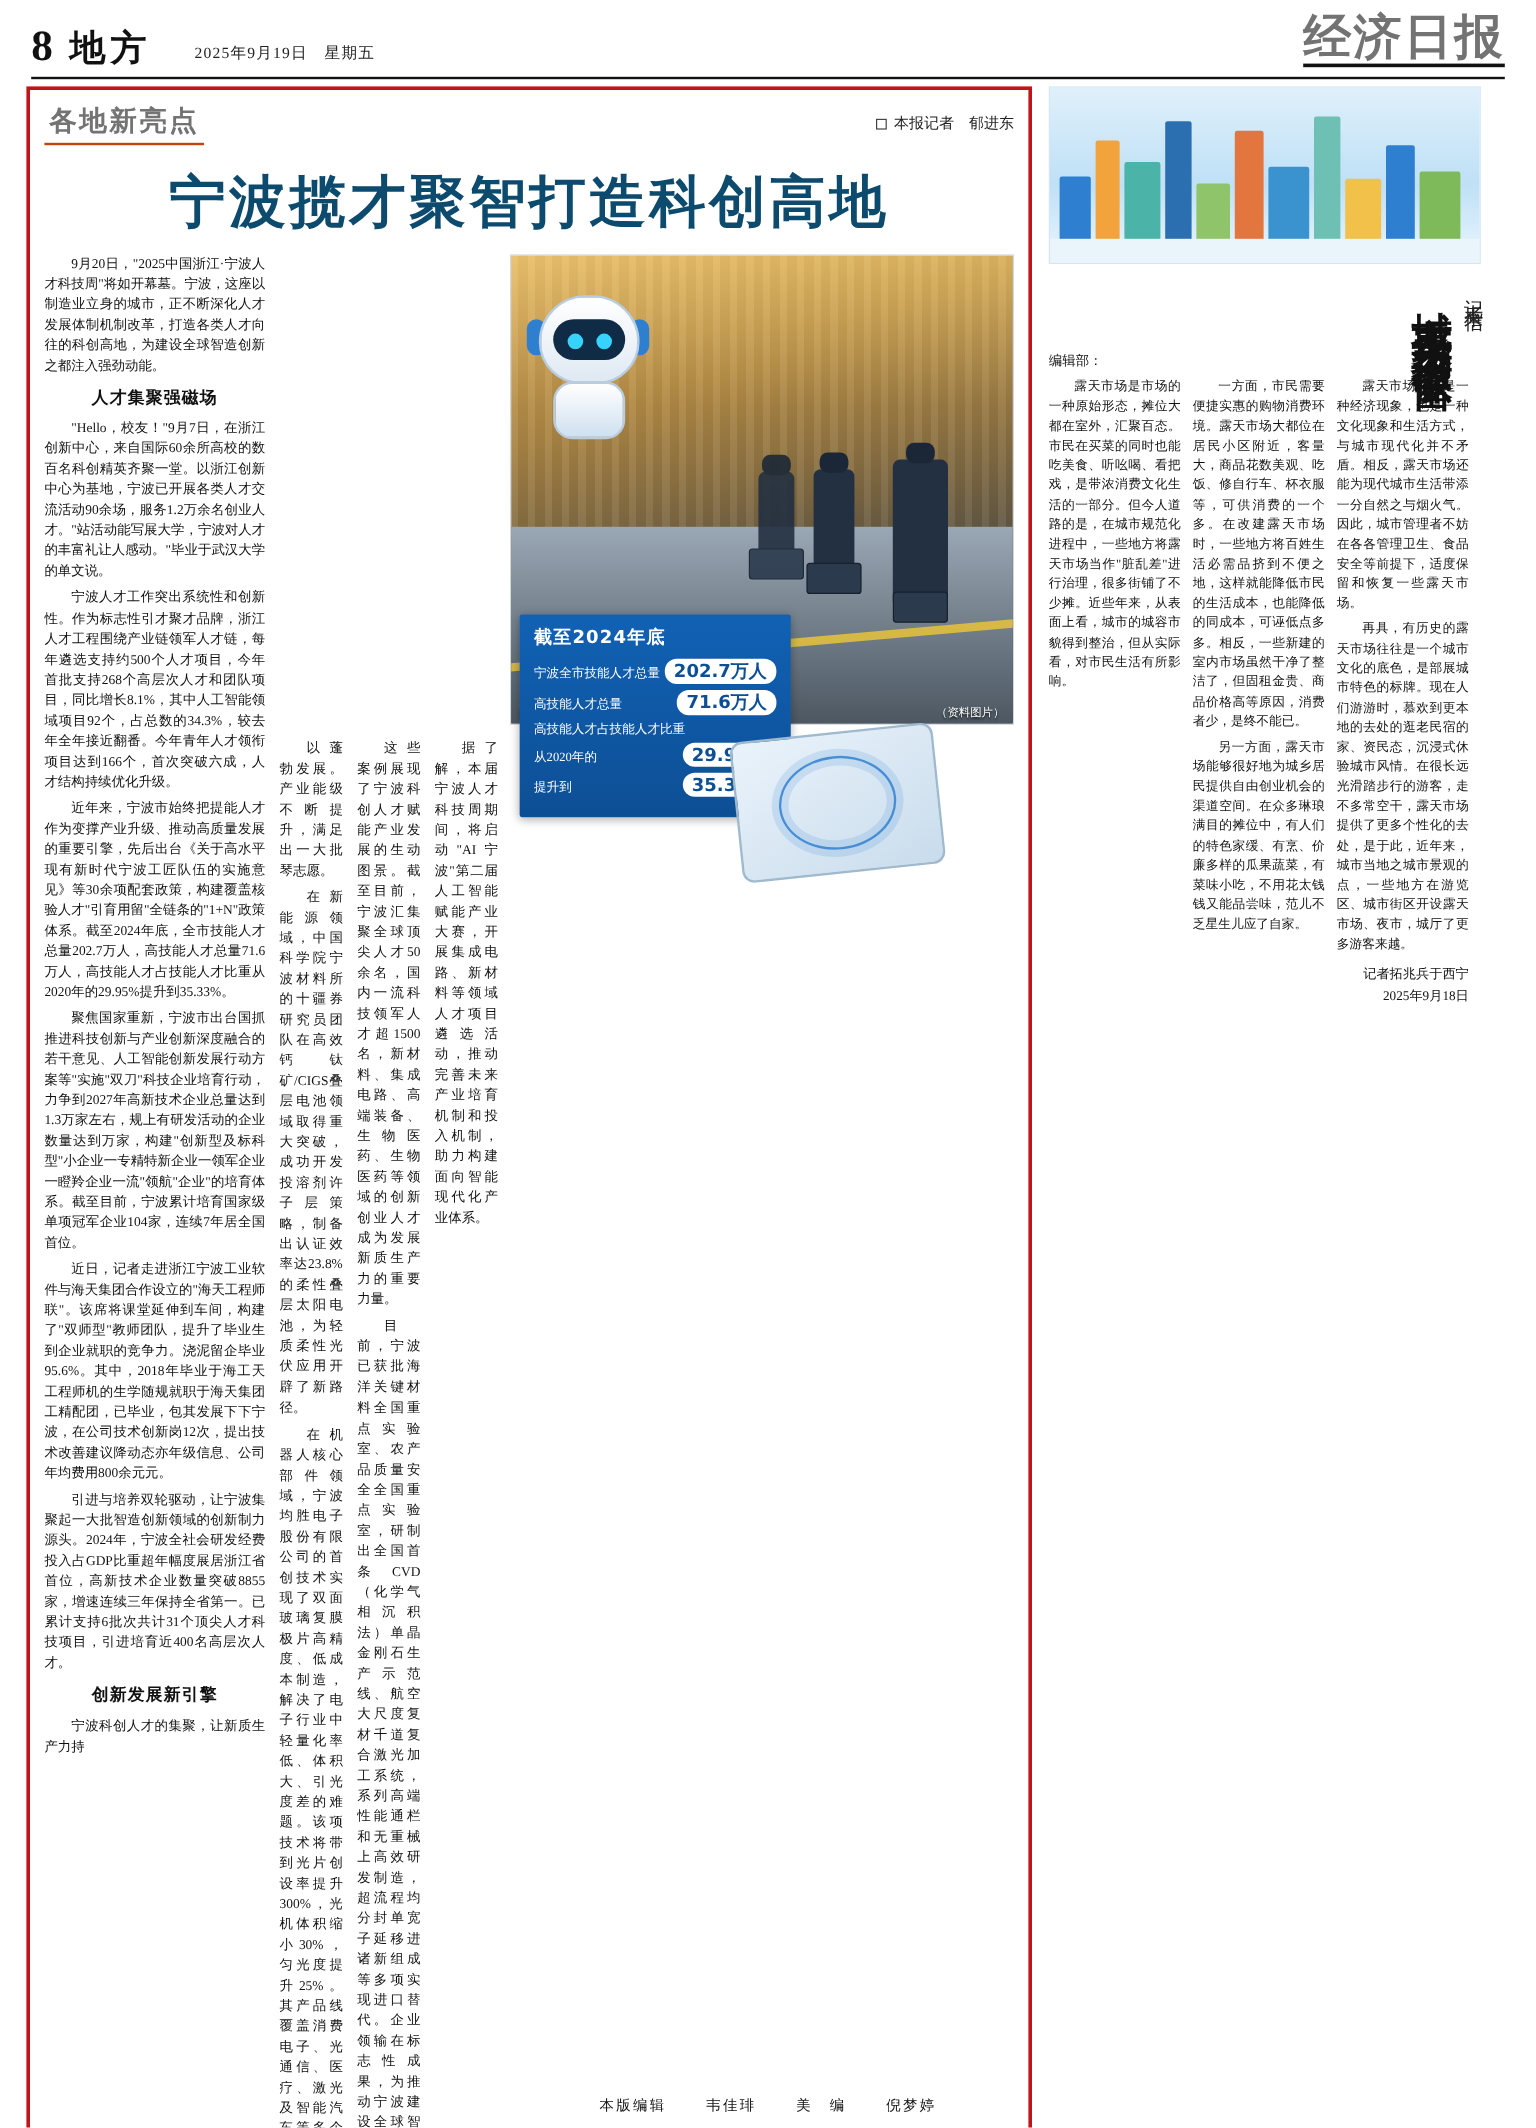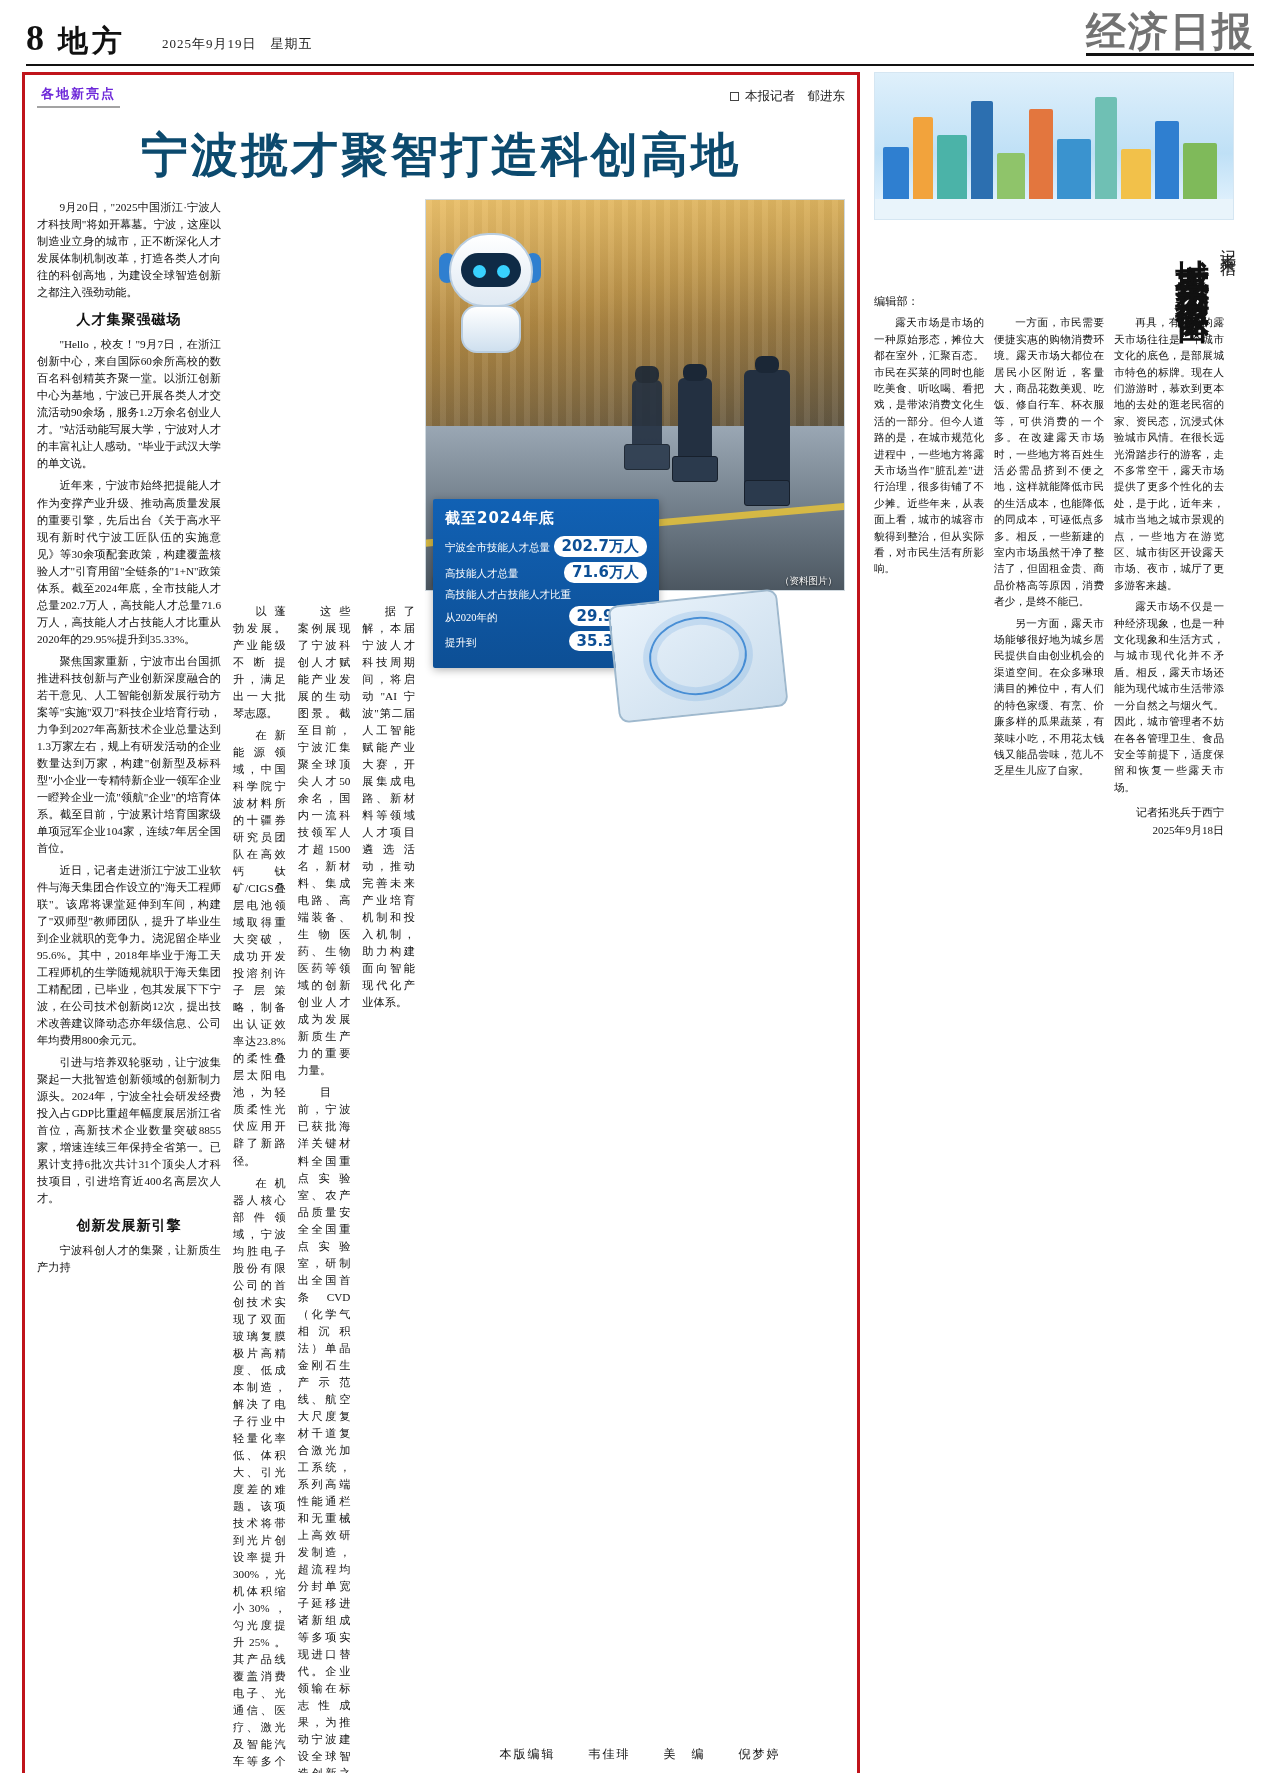--- a/index.html
+++ b/index.html
@@ -44,23 +44,23 @@
   .main-area { display:flex; gap:0; margin-top:6px; }
   .left-block {
     width:838px; border:3px solid #c0141b; padding:10px 12px 6px 12px;
     position:relative;
   }
   .right-col { width:378px; padding-left:14px; }
 
   
   .lead-tag-row { display:flex; align-items:center; justify-content:space-between; }
   .lead-tag {
-    font-size:13px; font-weight:700; color:#6d28d9;
+    font-size:23px; font-weight:700; color:#737373;
     font-family:"DejaVu Sans", sans-serif;
-    border-bottom:2px solid #a3a3a3; padding:0 4px 3px 4px; letter-spacing:2px;
+    border-bottom:2px solid #c2410c; padding:0 4px 3px 4px; letter-spacing:2px;
   }
   .byline-top { font-size:12.5px; color:#222; display:flex; align-items:center; gap:6px; }
   .byline-box { display:inline-block; width:9px; height:9px; border:1px solid #444; }
 
   .headline {
     text-align:center; font-size:47px; font-weight:700; letter-spacing:3px;
     font-family:"DejaVu Sans", sans-serif; margin:16px 0 12px 0; color:#0c4a6e;
   }
 
   
@@ -215,20 +215,21 @@
       </div>
 
       <div class="headline">宁波揽才聚智打造科创高地</div>
 
       <div class="cols">
 
         <div class="col">
           <p>9月20日，"2025中国浙江·宁波人才科技周"将如开幕墓。宁波，这座以制造业立身的城市，正不断深化人才发展体制机制改革，打造各类人才向往的科创高地，为建设全球智造创新之都注入强劲动能。</p>
           <div class="sub-h">人才集聚强磁场</div>
           <p>"Hello，校友！"9月7日，在浙江创新中心，来自国际60余所高校的数百名科创精英齐聚一堂。以浙江创新中心为基地，宁波已开展各类人才交流活动90余场，服务1.2万余名创业人才。"站活动能写展大学，宁波对人才的丰富礼让人感动。"毕业于武汉大学的单文说。</p>
+          <p>宁波人才工作突出系统性和创新性。作为标志性引才聚才品牌，浙江人才工程围绕产业链领军人才链，每年遴选支持约500个人才项目，今年首批支持268个高层次人才和团队项目，同比增长8.1%，其中人工智能领域项目92个，占总数的34.3%，较去年全年接近翻番。今年青年人才领衔项目达到166个，首次突破六成，人才结构持续优化升级。</p>
           <p>近年来，宁波市始终把提能人才作为变撑产业升级、推动高质量发展的重要引擎，先后出台《关于高水平现有新时代宁波工匠队伍的实施意见》等30余项配套政策，构建覆盖核验人才"引育用留"全链条的"1+N"政策体系。截至2024年底，全市技能人才总量202.7万人，高技能人才总量71.6万人，高技能人才占技能人才比重从2020年的29.95%提升到35.33%。</p>
           <p>聚焦国家重新，宁波市出台国抓推进科技创新与产业创新深度融合的若干意见、人工智能创新发展行动方案等"实施"双刀"科技企业培育行动，力争到2027年高新技术企业总量达到1.3万家左右，规上有研发活动的企业数量达到万家，构建"创新型及标科型"小企业一专精特新企业一领军企业一瞪羚企业一流"领航"企业"的培育体系。截至目前，宁波累计培育国家级单项冠军企业104家，连续7年居全国首位。</p>
           <p>近日，记者走进浙江宁波工业软件与海天集团合作设立的"海天工程师联"。该席将课堂延伸到车间，构建了"双师型"教师团队，提升了毕业生到企业就职的竞争力。浇泥留企毕业95.6%。其中，2018年毕业于海工天工程师机的生学随规就职于海天集团工精配团，已毕业，包其发展下下宁波，在公司技术创新岗12次，提出技术改善建议降动态亦年级信息、公司年均费用800余元元。</p>
           <p>引进与培养双轮驱动，让宁波集聚起一大批智造创新领域的创新制力源头。2024年，宁波全社会研发经费投入占GDP比重超年幅度展居浙江省首位，高新技术企业数量突破8855家，增速连续三年保持全省第一。已累计支持6批次共计31个顶尖人才科技项目，引进培育近400名高层次人才。</p>
           <div class="sub-h">创新发展新引擎</div>
           <p>宁波科创人才的集聚，让新质生产力持</p>
         </div>
 
         <div style="width:612px;">
           <div class="graphic-wrap" style="float:right; margin-left:10px;">
@@ -336,22 +337,22 @@
 
       <div class="rc-text-cols">
         <div class="rc-col">
           <p>露天市场是市场的一种原始形态，摊位大都在室外，汇聚百态。市民在买菜的同时也能吃美食、听吆喝、看把戏，是带浓消费文化生活的一部分。但今人道路的是，在城市规范化进程中，一些地方将露天市场当作"脏乱差"进行治理，很多街铺了不少摊。近些年来，从表面上看，城市的城容市貌得到整治，但从实际看，对市民生活有所影响。</p>
         </div>
         <div class="rc-col">
           <p>一方面，市民需要便捷实惠的购物消费环境。露天市场大都位在居民小区附近，客量大，商品花数美观、吃饭、修自行车、杯衣服等，可供消费的一个多。在改建露天市场时，一些地方将百姓生活必需品挤到不便之地，这样就能降低市民的生活成本，也能降低的同成本，可诬低点多多。相反，一些新建的室内市场虽然干净了整洁了，但固租金贵、商品价格高等原因，消费者少，是终不能已。</p>
           <p>另一方面，露天市场能够很好地为城乡居民提供自由创业机会的渠道空间。在众多琳琅满目的摊位中，有人们的特色家缓、有烹、价廉多样的瓜果蔬菜，有菜味小吃，不用花太钱钱又能品尝味，范儿不乏星生儿应了自家。</p>
         </div>
         <div class="rc-col">
+          <p>露天市场不仅是一种经济现象，也是一种文化现象和生活方式，与城市现代化并不矛盾。相反，露天市场还能为现代城市生活带添一分自然之与烟火气。因此，城市管理者不妨在各各管理卫生、食品安全等前提下，适度保留和恢复一些露天市场。</p>
           <p>再具，有历史的露天市场往往是一个城市文化的底色，是部展城市特色的标牌。现在人们游游时，慕欢到更本地的去处的逛老民宿的家、资民态，沉浸式休验城市风情。在很长远光滑踏步行的游客，走不多常空干，露天市场提供了更多个性化的去处，是于此，近年来，城市当地之城市景观的点，一些地方在游览区、城市街区开设露天市场、夜市，城厅了更多游客来越。</p>
-          <p>露天市场不仅是一种经济现象，也是一种文化现象和生活方式，与城市现代化并不矛盾。相反，露天市场还能为现代城市生活带添一分自然之与烟火气。因此，城市管理者不妨在各各管理卫生、食品安全等前提下，适度保留和恢复一些露天市场。</p>
           <div class="rc-sign">
             <div>记者拓兆兵于西宁</div>
             <div>2025年9月18日</div>
           </div>
         </div>
       </div>
     </div>
   </div>
 
   <div class="footer">

